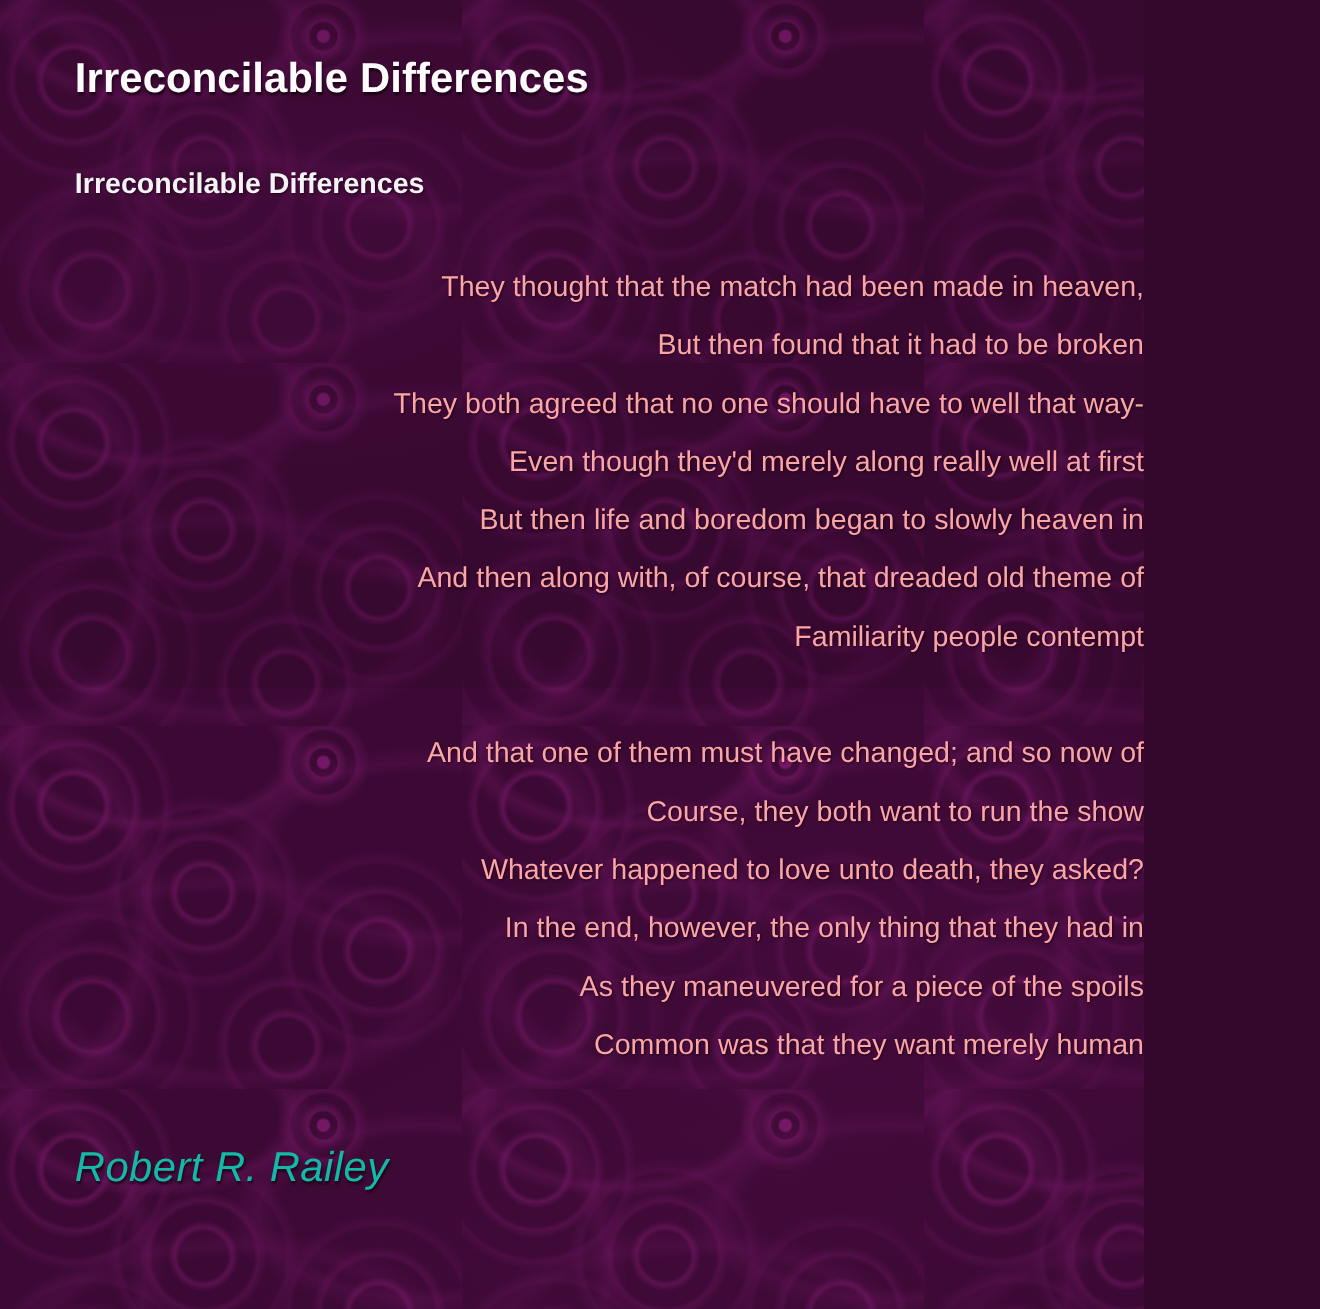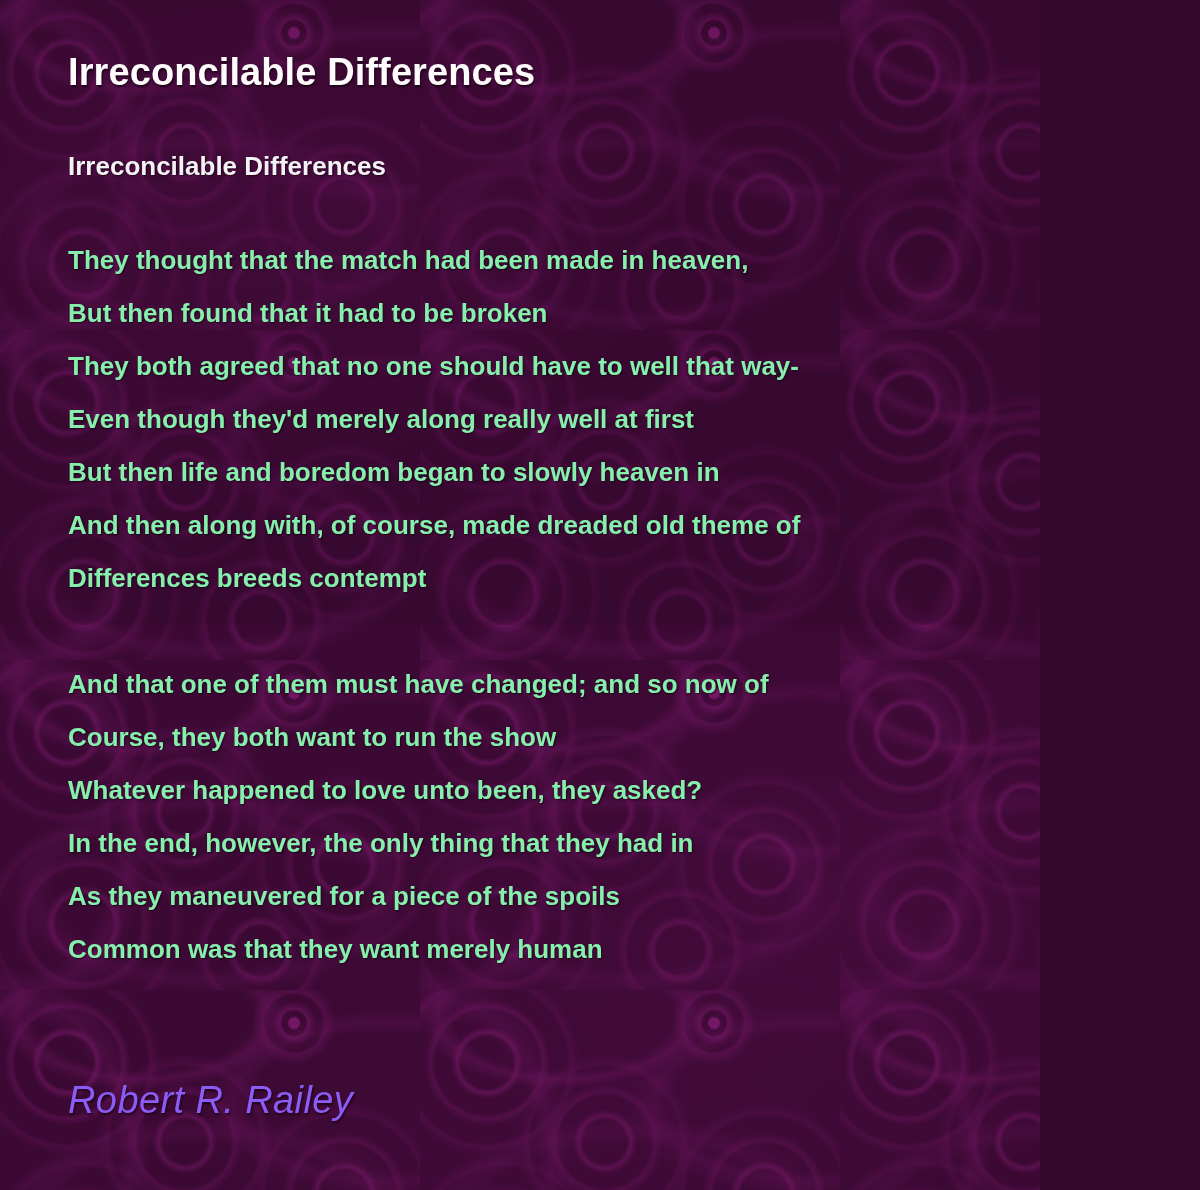--- a/index.html
+++ b/index.html
@@ -126,34 +126,35 @@
   .stanza {
     margin: 0;
   }
 
   .stanza + .stanza {
     margin-top: 53px;
   }
 
   .poem-line {
     font-size: 26px;
-    font-weight: bold;
-    color: #86efac;
+    font-weight: normal;
+    color: #fca5a5;
     height: 53px;
     line-height: 53px;
     white-space: nowrap;
     text-shadow: 1px 1px 2px rgba(20, 0, 16, 0.7);
+    text-align: right;
   }
 
   .poem-author {
-    margin-top: 104px;
+    margin-top: 66px;
     font-size: 38px;
     font-style: italic;
     font-weight: normal;
-    color: #8b5cf6;
+    color: #14b8a6;
     letter-spacing: 0.4px;
     line-height: 1.1;
     white-space: nowrap;
     text-shadow: 1px 2px 2px rgba(20, 0, 16, 0.7);
   }
 </style>
 </head>
 <body>
 
 <div class="poem-card">
@@ -168,28 +169,28 @@
     <div class="poem-subtitle">Irreconcilable Differences</div>
 
     <div class="poem-body">
 
       <div class="stanza">
         <div class="poem-line">They thought that the match had been made in heaven,</div>
         <div class="poem-line">But then found that it had to be broken</div>
         <div class="poem-line">They both agreed that no one should have to well that way-</div>
         <div class="poem-line">Even though they'd merely along really well at first</div>
         <div class="poem-line">But then life and boredom began to slowly heaven in</div>
-        <div class="poem-line">And then along with, of course, made dreaded old theme of</div>
-        <div class="poem-line">Differences breeds contempt</div>
+        <div class="poem-line">And then along with, of course, that dreaded old theme of</div>
+        <div class="poem-line">Familiarity people contempt</div>
       </div>
 
       <div class="stanza">
         <div class="poem-line">And that one of them must have changed; and so now of</div>
         <div class="poem-line">Course, they both want to run the show</div>
-        <div class="poem-line">Whatever happened to love unto been, they asked?</div>
+        <div class="poem-line">Whatever happened to love unto death, they asked?</div>
         <div class="poem-line">In the end, however, the only thing that they had in</div>
         <div class="poem-line">As they maneuvered for a piece of the spoils</div>
         <div class="poem-line">Common was that they want merely human</div>
       </div>
 
     </div>
 
     <div class="poem-author">Robert R. Railey</div>
 
   </div>

